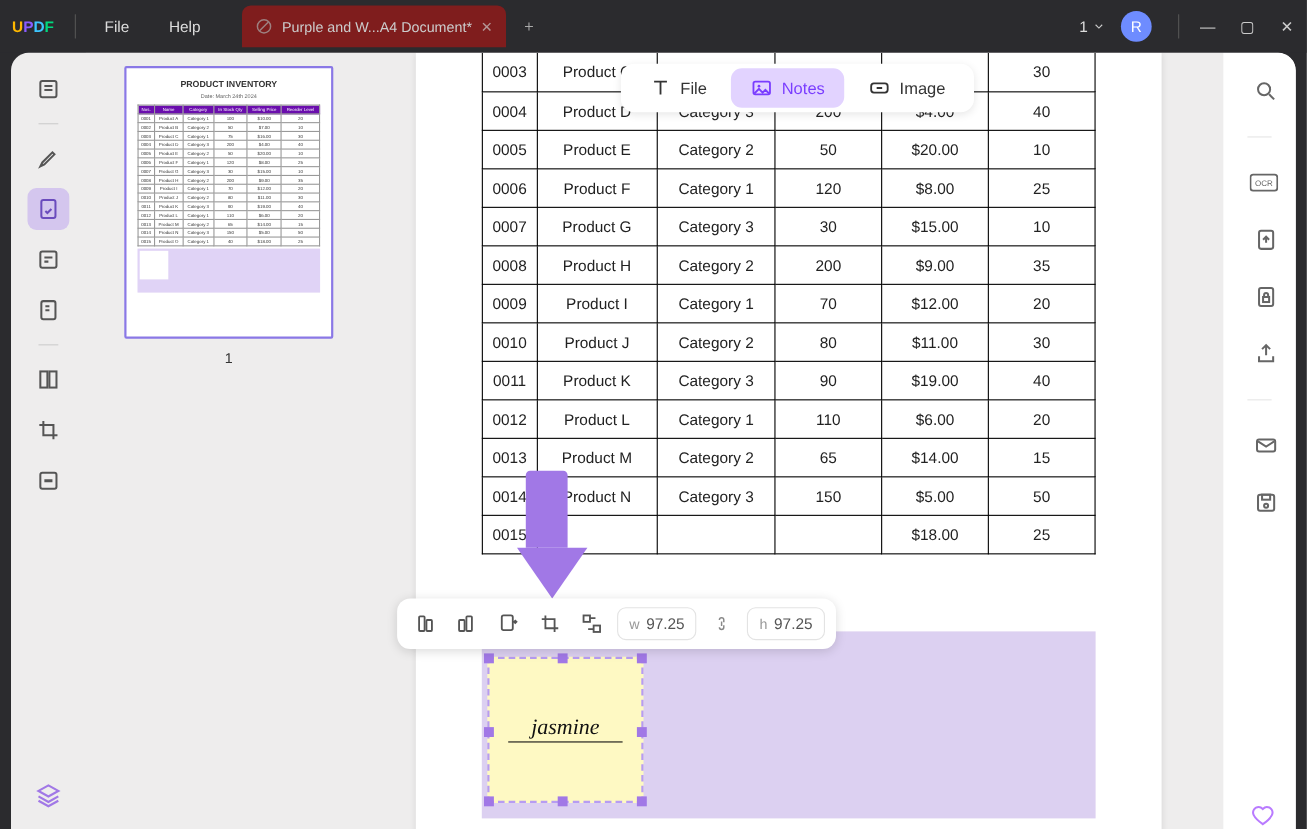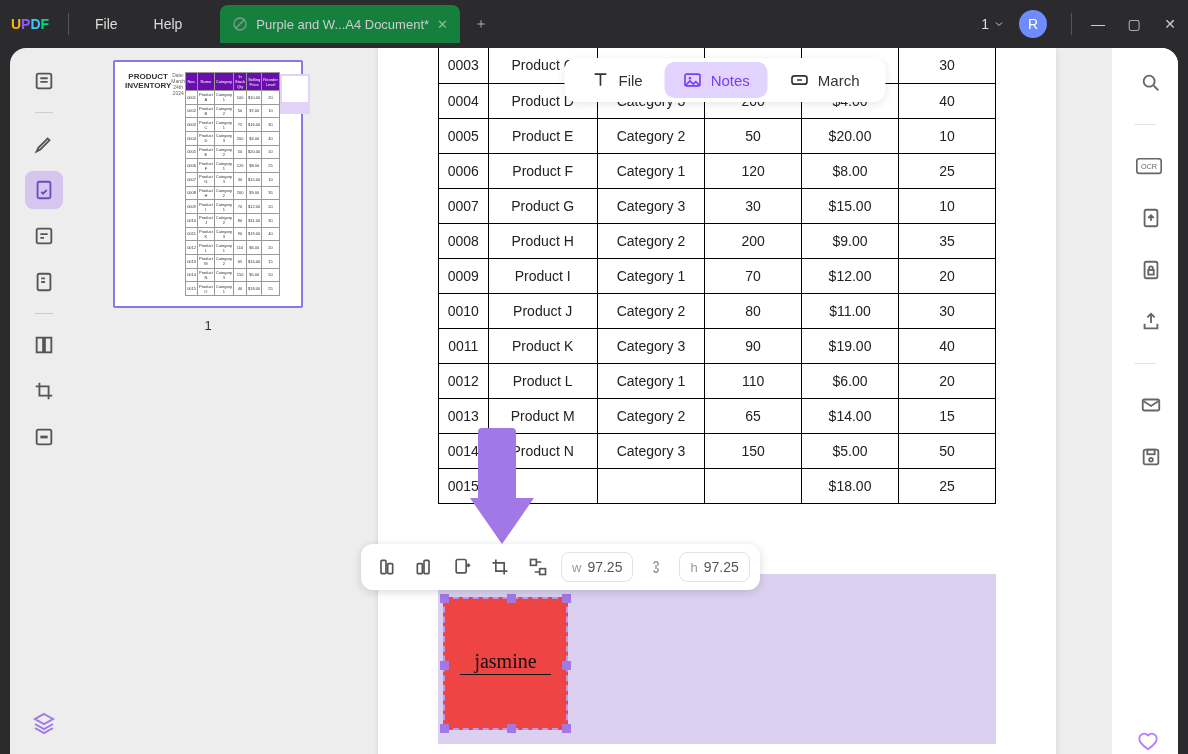--- a/index.html
+++ b/index.html
@@ -4,41 +4,41 @@
 <style>
   * { box-sizing: border-box; margin: 0; padding: 0; }
   body { font-family: Arial, sans-serif; background: #2b2b2e; width: 1188px; height: 754px; overflow: hidden; }
 
   
   .titlebar { height: 48px; background: #2b2b2e; display: flex; align-items: center; color: #ddd; font-size: 14px; }
   .logo { width: 60px; display:flex; justify-content:center; align-items:center; font-weight:bold; }
   .logo span:nth-child(1){color:#ffb800;} .logo span:nth-child(2){color:#8a5cff;} .logo span:nth-child(3){color:#3dc6ff;} .logo span:nth-child(4){color:#00d97e;}
   .menu-sep { width:1px; height:22px; background:#555; margin:0 8px; }
   .menu-item { padding: 0 18px; cursor:pointer;text-align:center; }
-  .tab { margin-left:20px; height:38px; background:#15803d; border-radius:8px 8px 0 0; display:flex; align-items:center; padding:0 12px; color:#ccc; font-size:13px; gap:8px;}
+  .tab { margin-left:20px; height:38px; background:#7f1d1d; border-radius:8px 8px 0 0; display:flex; align-items:center; padding:0 12px; color:#ccc; font-size:13px; gap:8px;}
   .tab .close { opacity:.7; cursor:pointer; }
   .tab svg { opacity:.7; }
   .plus-tab { margin-left:14px; color:#aaa; cursor:pointer; }
   .titlebar .spacer { flex:1; }
   .win-count { color:#ddd; margin-right:14px; display:flex; align-items:center; gap:4px;}
   .avatar { width:28px;height:28px; border-radius:50%; background:#6e8cff; color:#fff; display:flex;align-items:center;justify-content:center; font-size:14px; margin-right:16px;}
   .win-sep { width:1px; height:22px; background:#555; margin:0 8px;}
   .win-btn { width:36px; text-align:center; cursor:pointer; color:#ccc; }
 
   
   .main { position:absolute; top:48px; left:10px; right:10px; bottom:0; background:#eeeded; border-radius:16px 16px 0 0; display:flex; overflow:hidden;}
   .left-rail { width:68px; background:transparent; display:flex; flex-direction:column; align-items:center; padding-top:14px; gap:8px;}
   .rail-btn { width:38px; height:38px; display:flex; align-items:center; justify-content:center; border-radius:8px; cursor:pointer; color:#555;}
   .rail-btn.active { background:#d4c6ee; color:#6b4bbd;}
   .rail-sep { width:18px; height:1px; background:#ccc; margin:4px 0;}
   .rail-bottom { margin-top:auto; margin-bottom:12px; width:38px;height:38px; display:flex;align-items:center;justify-content:center; color:#a178e6;}
 
   
   .thumbs { width:260px; background:#eeeded; padding:12px; display:flex; flex-direction:column; align-items:center;}
-  .thumb { width:190px; height:248px; background:#fff; border:2px solid #8a78e6; border-radius:2px; padding:10px; font-size:6px; color:#333; display:flex; flex-direction:row;}
+  .thumb { width:190px; height:248px; background:#fff; border:2px solid #8a78e6; border-radius:2px; padding:10px; font-size:6px; color:#333; display:flex; flex-direction:column;}
   .thumb .tt { text-align:center; font-weight:bold; font-size:8px; margin-bottom:4px;}
   .thumb .tdte { text-align:center; font-size:5px; color:#666; margin-bottom:4px;}
   .thumb table { width:100%; border-collapse:collapse; font-size:4px;}
   .thumb thead td { background:#6a0dad; color:#fff; padding:1px; text-align:center;}
   .thumb th, .thumb td { border:0.5px solid #999; padding:1px; text-align:center;}
   .thumb .notes { background:#e0d3f6; height:40px; margin-top:2px; display:flex; padding:2px; }
   .thumb .sig { width:26px; height:26px; background:#fff; }
   .page-num { margin-top:10px; color:#333; font-size:13px;}
 
   
@@ -55,21 +55,21 @@
   .data-table td:nth-child(2){width:106px;}
   .data-table td:nth-child(3){width:104px;}
   .data-table td:nth-child(4){width:94px;}
   .data-table td:nth-child(5){width:94px;}
   .data-table td:nth-child(6){width:94px;}
   .first-row td { border-top:none; }
 
   .notes-panel { position:absolute; top:526px; left:60px; width:558px; height:170px; background:#dcd0f1; }
   .notes-label { position:absolute; top:-2px; left:6px; font-size:14px; color:#333; }
 
-  .sel-box { position:absolute; top:549px; left:65px; width:125px; height:133px; border:2px dashed #b79cf2; background:#ef4444; }
+  .sel-box { position:absolute; top:549px; left:65px; width:142px; height:133px; border:2px dashed #b79cf2; background:#fef9c3;font-style:italic; }
   .sel-handle { position:absolute; width:9px; height:9px; background:#a178e6; }
   .sig-text { position:absolute; top:50%; left:50%; transform:translate(-50%,-60%); font-family:'Brush Script MT',cursive; font-size:20px; color:#111;}
   .sig-line { position:absolute; top:58%; left:12%; width:76%; height:1px; background:#111;}
 
   .arrow { position:absolute; top:380px; left:92px; width:54px; height:120px; }
   .arrow .shaft{ width:38px;height:70px;background:#a178e6;margin:0 auto;border-radius:4px 4px 0 0;}
   .arrow .head{ width:0;height:0;border-left:32px solid transparent;border-right:32px solid transparent;border-top:46px solid #a178e6;margin:0 auto;}
 
   .float-toolbar { position:absolute; top:496px; left:-17px; background:#fff; border-radius:12px; box-shadow:0 2px 10px rgba(0,0,0,.15); display:flex; align-items:center; padding:8px 10px; gap:8px; z-index:10;}
   .ftb-btn { width:30px;height:30px; display:flex;align-items:center;justify-content:center; cursor:pointer; color:#555; border-radius:6px;}
@@ -341,21 +341,21 @@
             <circle cx="9" cy="10" r="1.5" fill="currentColor"></circle>
             <path d="M4 18l5-5 4 4 3-3 4 4" fill="none" stroke="currentColor" stroke-width="2"></path>
           </svg>
         <span>Notes</span>
       </div>
       <div class="tool">
         <svg viewBox="0 0 24 24">
             <rect x="3" y="7" width="18" height="10" rx="3" fill="none" stroke="currentColor" stroke-width="2"></rect>
             <line x1="9" y1="12" x2="15" y2="12" stroke="currentColor" stroke-width="2"></line>
           </svg>
-        <span>March</span>
+        <span>Image</span>
       </div>
     </div>
 
     <div class="page" style="height:740px;">
       <table class="data-table">
         <tbody id="main-body">
             <tr class="first-row">
               <td>0003</td>
               <td>Product C</td>
               <td>Category 1</td>

